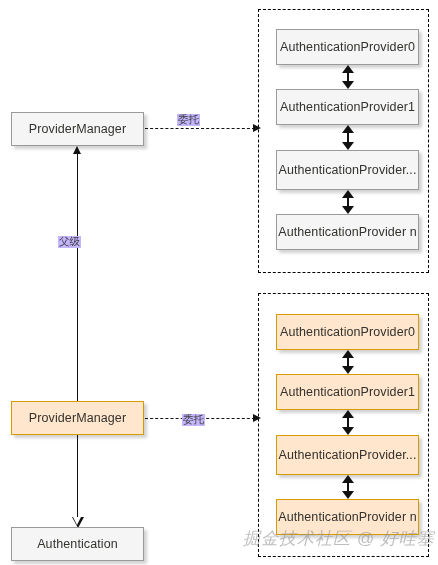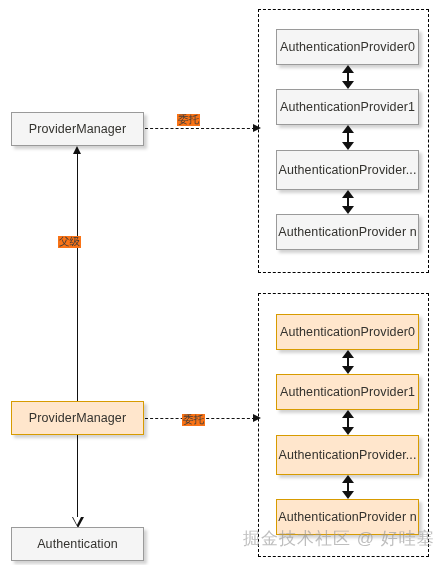--- a/index.html
+++ b/index.html
@@ -128,31 +128,32 @@
     border-left: 6px solid transparent;
     border-right: 6px solid transparent;
     border-top: 8px solid #111111;
   }
 
   
   .edge-label {
     position: absolute;
     font-size: 10.5px;
     color: #3b3b3b;
-    background: #f97316;
+    background: #c4b5fd;
     padding: 0 1px;
     white-space: nowrap;
     line-height: 1.1;
     text-align: right;
   }
 
   
   .watermark {
     position: absolute;
     font-size: 17px;
+    font-style: italic;
     color: rgba(150,150,150,0.62);
     white-space: nowrap;
     letter-spacing: 1px;
     pointer-events: none;
   }
 </style>
 </head>
 <body>
 
 <div id="canvas">

